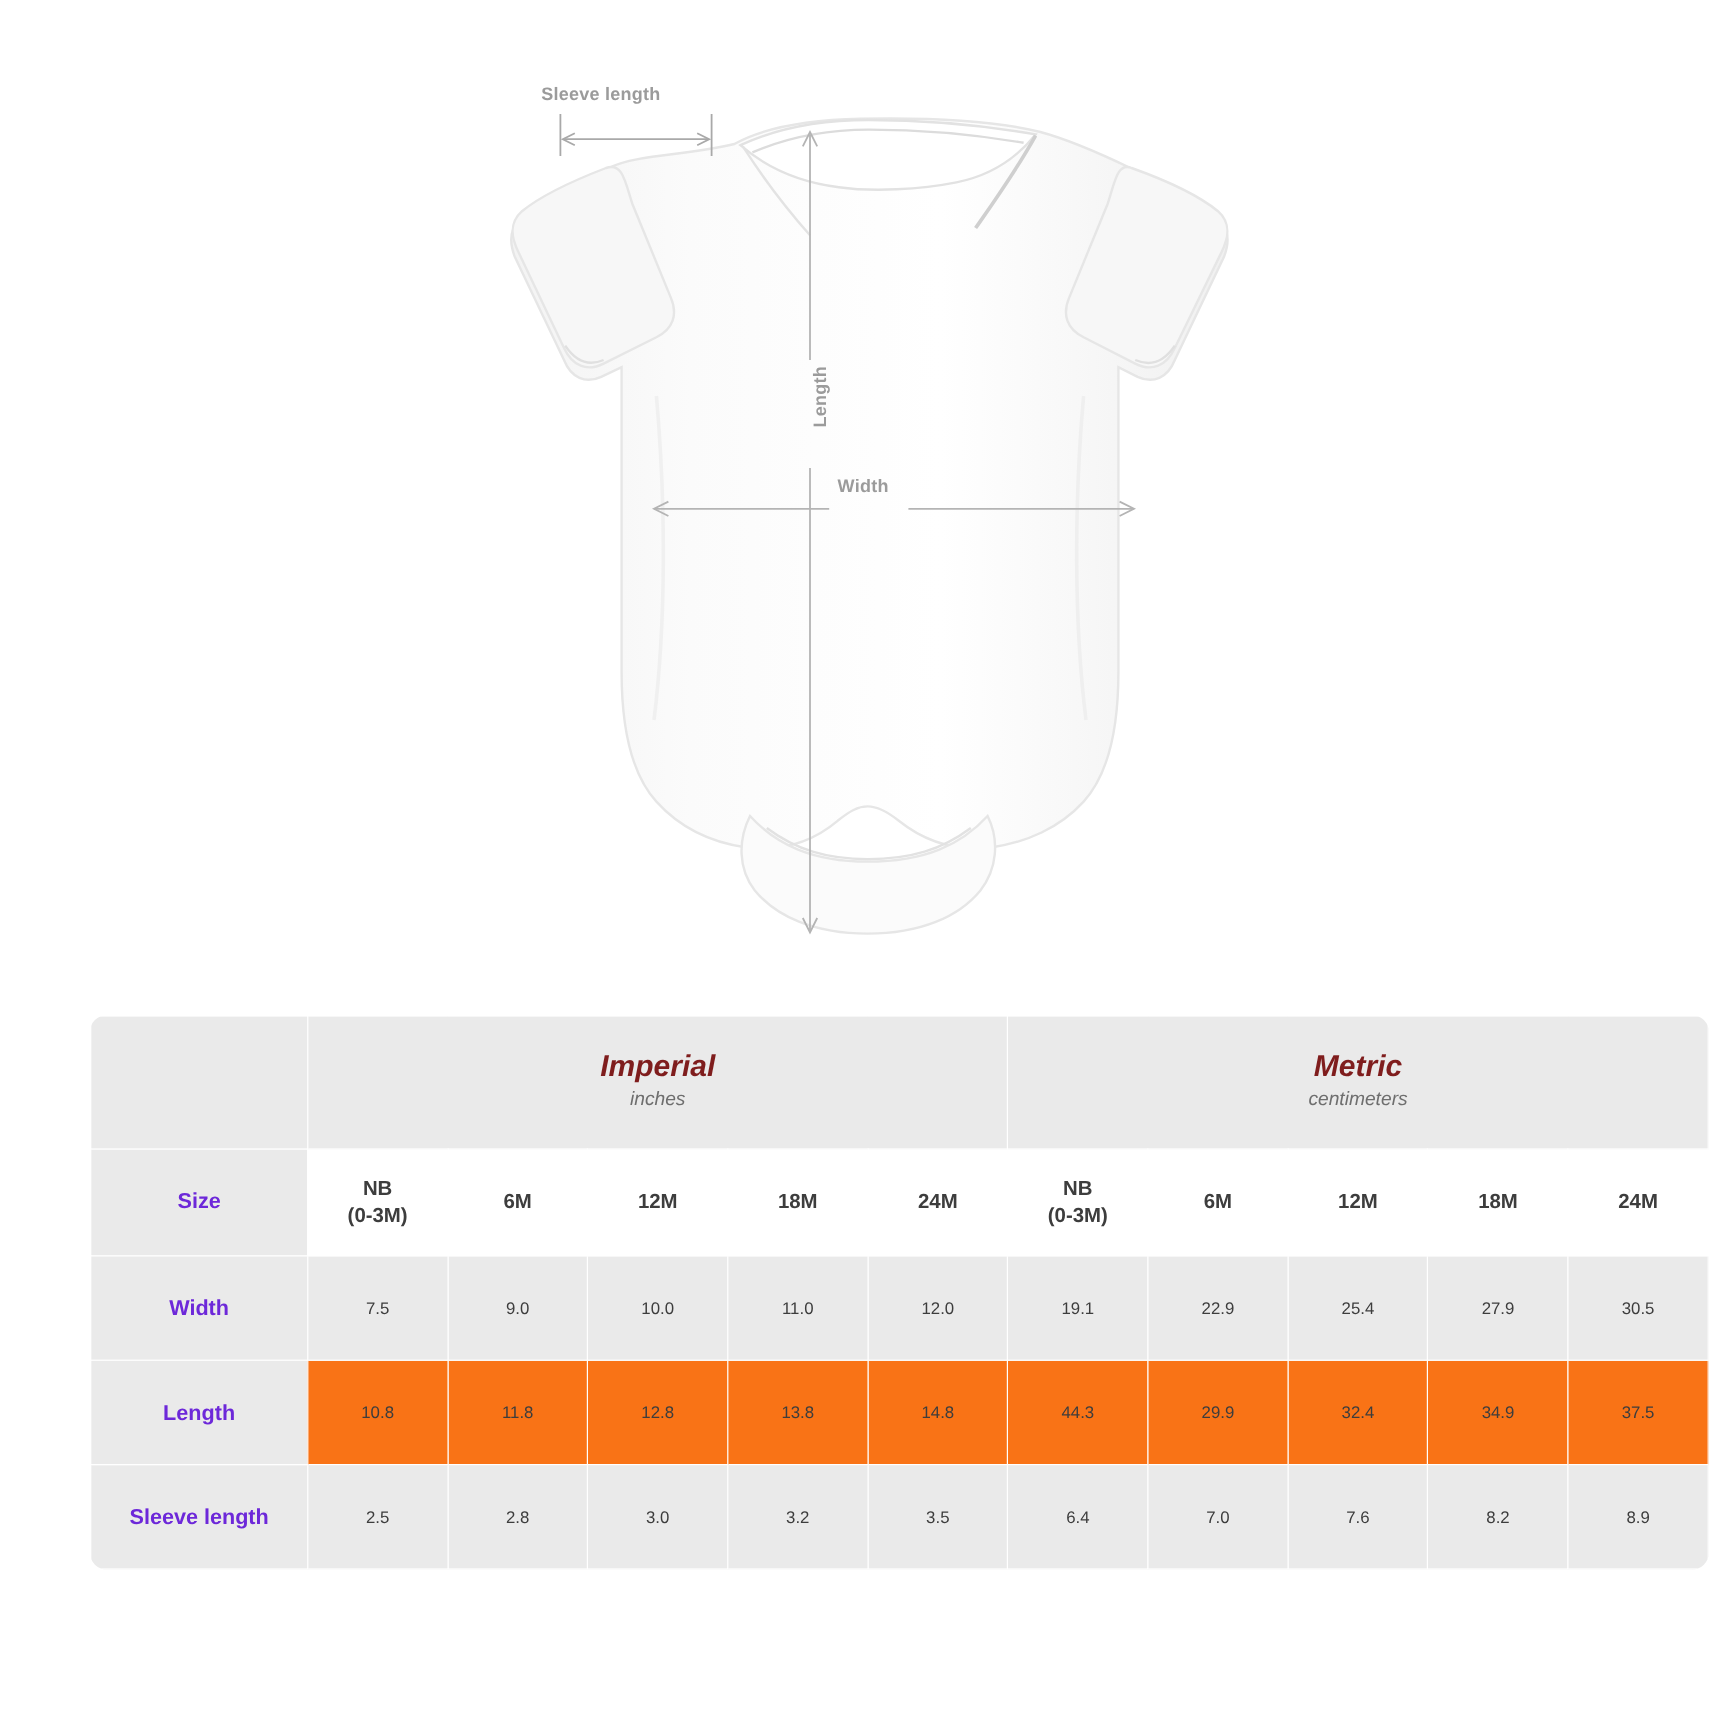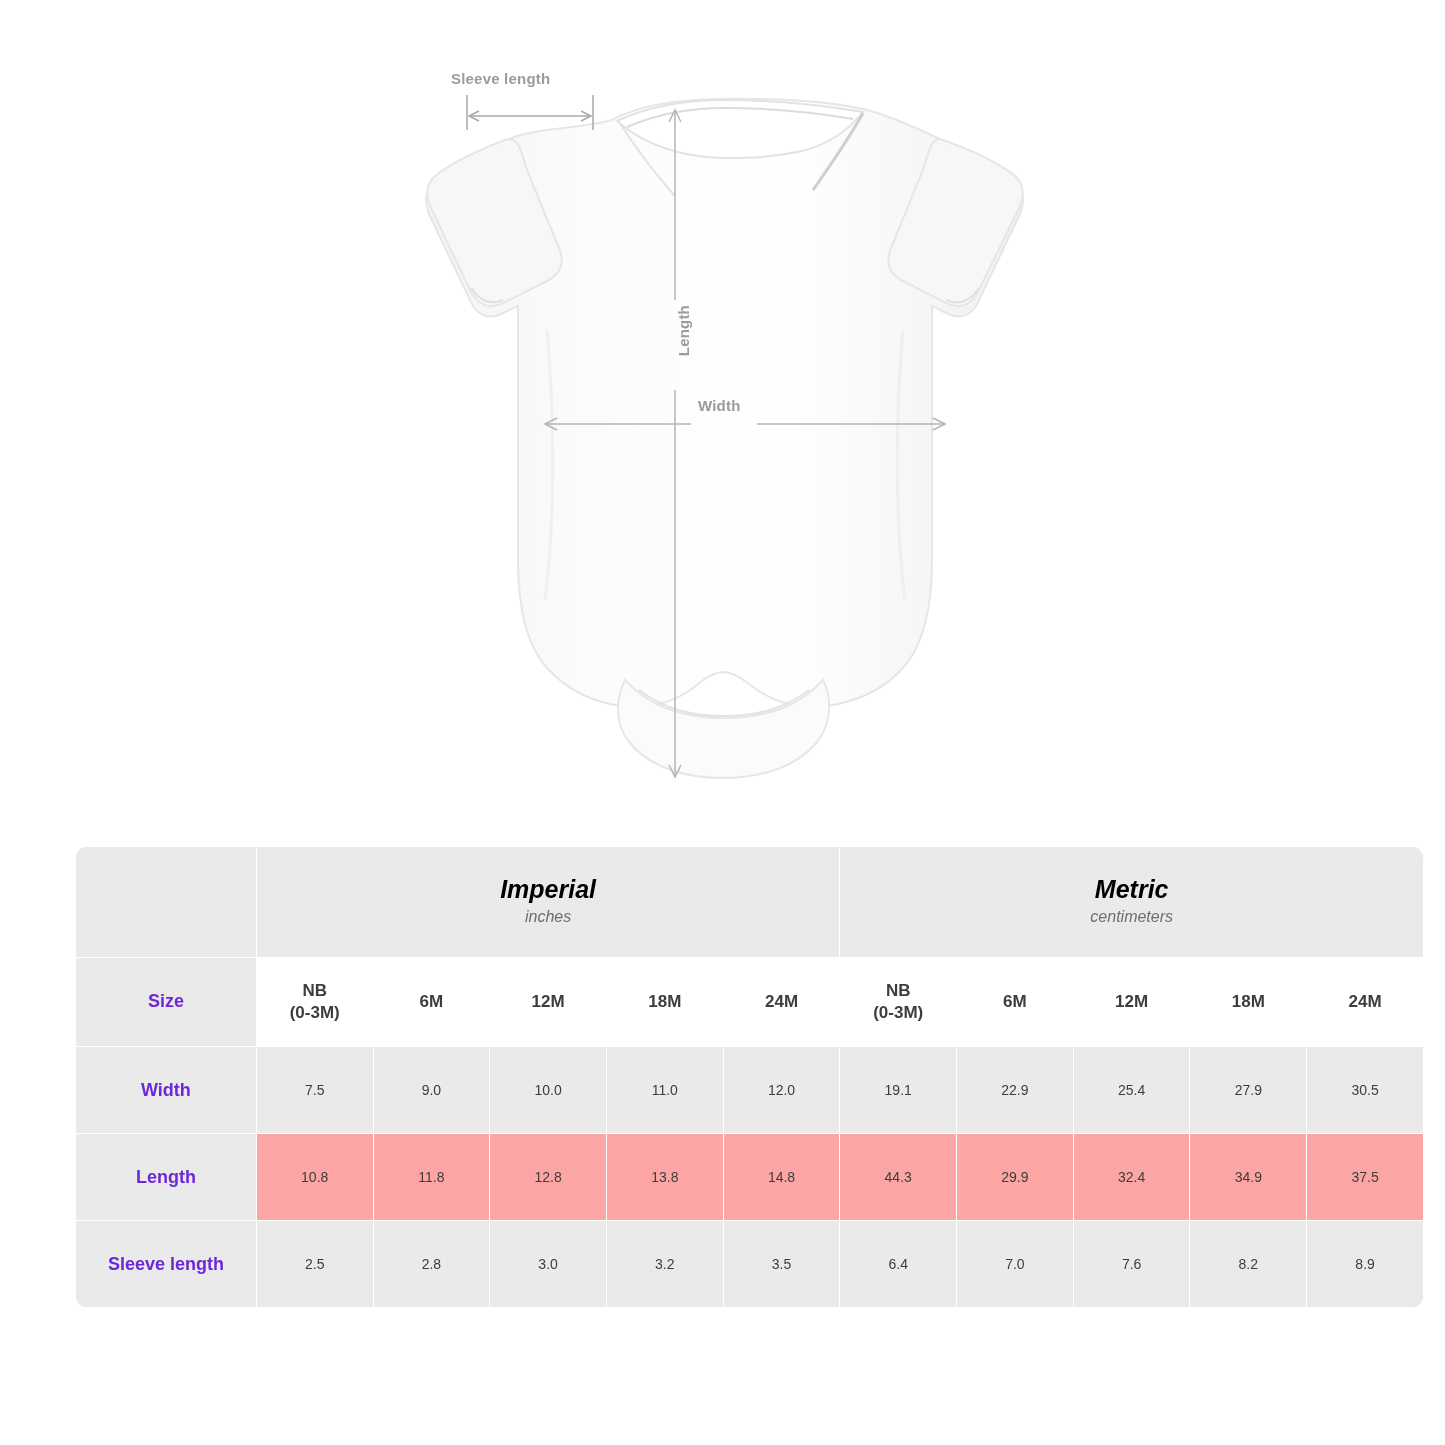--- a/index.html
+++ b/index.html
@@ -90,21 +90,21 @@
   
   .unit-row td {
     background: #eaeaea;
     height: 110px;
     padding: 0;
   }
   .unit-name {
     font-size: 25px;
     font-style: italic;
     font-weight: bold;
-    color: #000000;
+    color: #7f1d1d;
     line-height: 1.15;
   }
   .unit-sub {
     font-size: 16px;
     font-style: italic;
     color: #6e6e6e;
     line-height: 1.6;
   }
   .unit-row td.corner {
     background: #eaeaea;
@@ -126,21 +126,21 @@
     font-size: 17px;
     font-weight: bold;
   }
   
   tbody tr td {
     height: 84px;
     font-size: 14px;
     color: #3d3d3d;
   }
   tr.shade td { background: #eaeaea; }
-  tr.plain td { background: #fca5a5; }
+  tr.plain td { background: #f97316; }
   td.rowhead {
     background: #eaeaea !important;
     font-weight: bold;
     font-size: 18px;
     color: #6d28d9;
   }
   col.c-head { width: 172px; }
   col.c-cell { width: 111px; }
 </style>
 </head>

